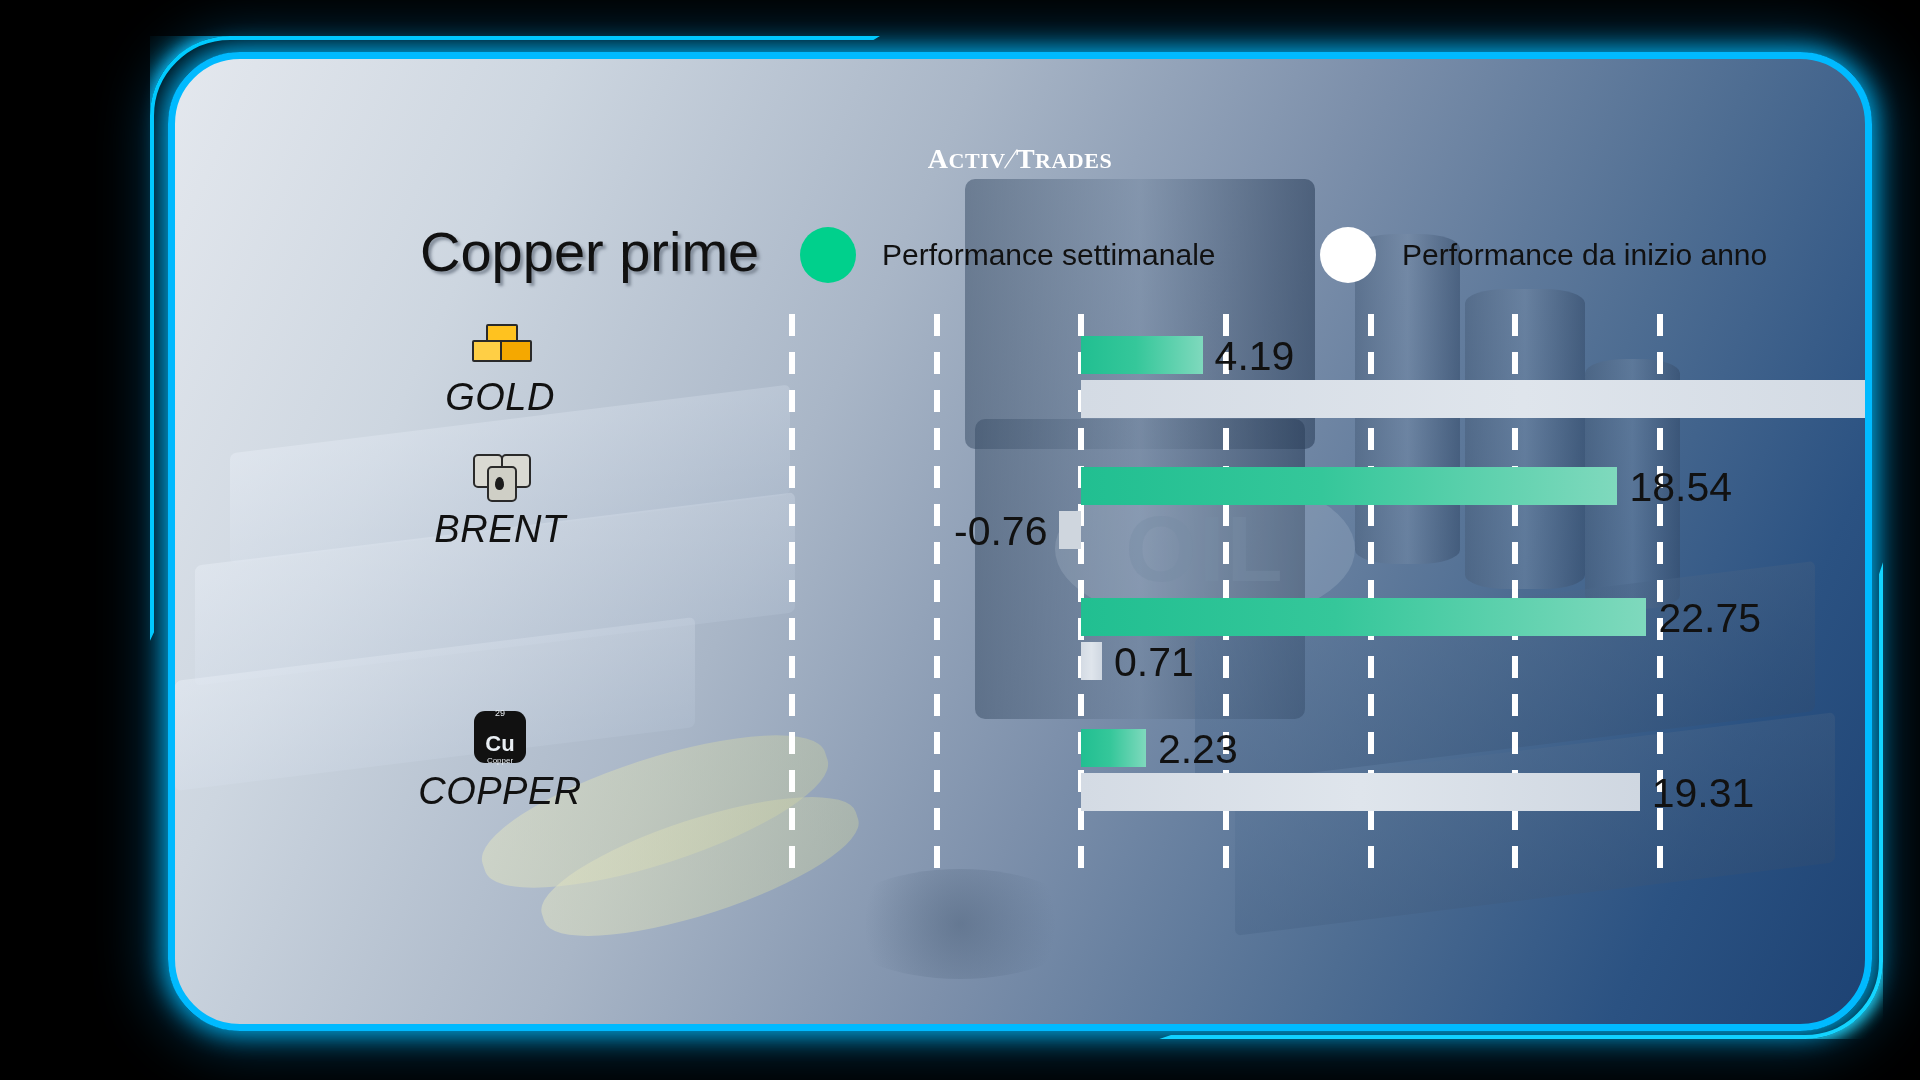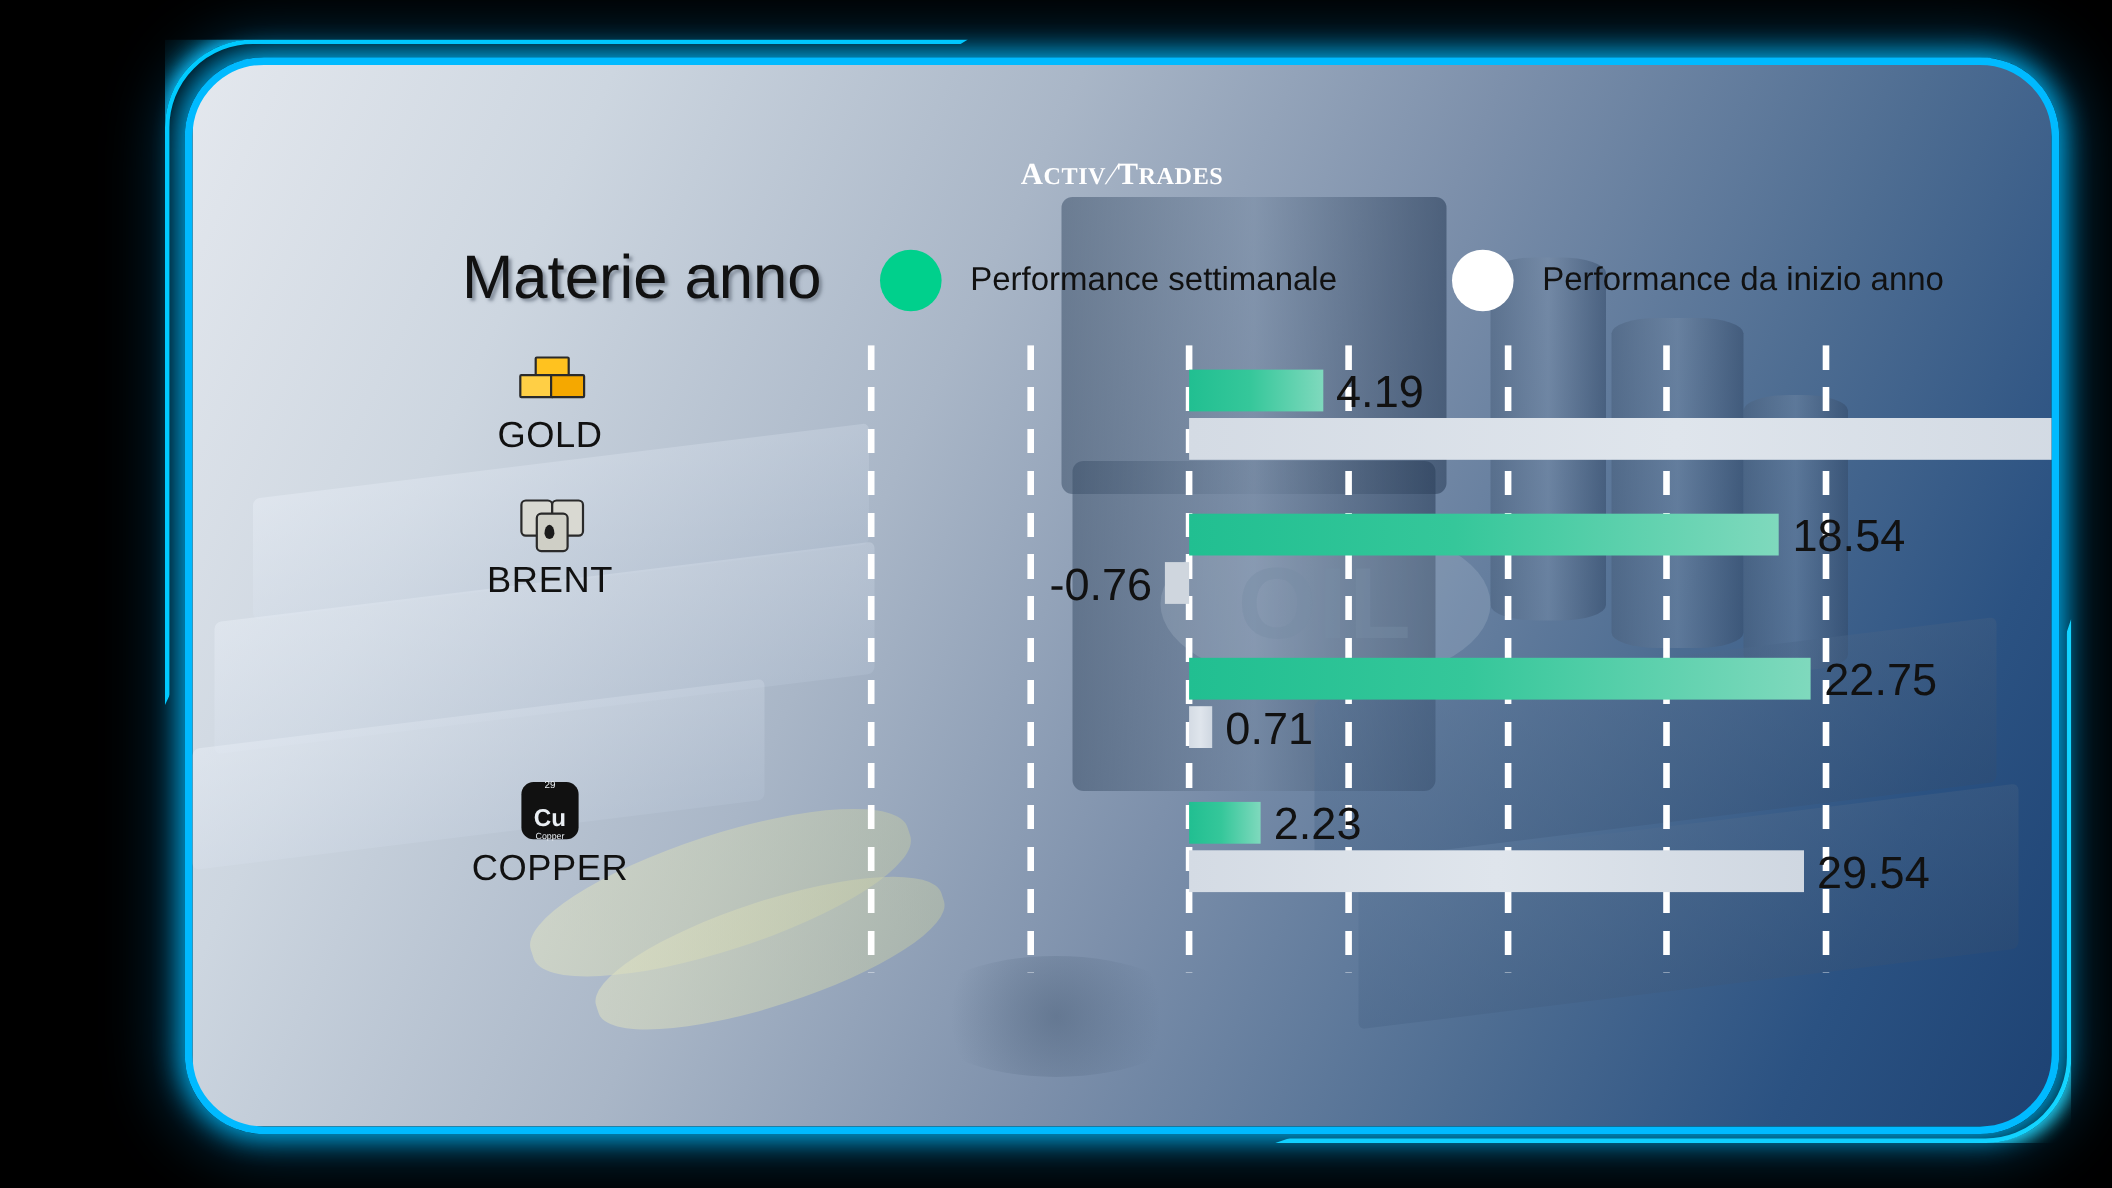--- a/index.html
+++ b/index.html
@@ -51,21 +51,21 @@
   .dot.green{background:#00d08c;}
   .dot.white{background:#ffffff;}
   .legend span{font-size:30px;color:#111;white-space:nowrap;}
 
   
   #plot{position:absolute;left:545px;top:255px;width:1012px;height:570px;}
   .vline{position:absolute;top:0;bottom:0;width:6px;
          background:repeating-linear-gradient(180deg,#ffffff 0 22px,transparent 22px 38px);}
   .cat{position:absolute;text-align:center;width:200px;}
   .cat .glyph{height:58px;display:flex;align-items:center;justify-content:center;}
-  .cat .name{font-size:33px;color:#111;margin-top:4px;letter-spacing:.5px;}
+  .cat .name{font-size:38px;color:#111;margin-top:4px;letter-spacing:.5px;font-style:italic;}
 
   .bar{position:absolute;height:38px;}
   .bar.wk{background:linear-gradient(90deg,#21bf91 0%,#35c79a 45%,#7fd9bd 100%);}
   .bar.ytd{background:linear-gradient(90deg,#d4dbe4 0%,#dfe5ec 50%,#cfd7e1 100%);}
   .bar.neg{background:#cfd6de;}
   .val{position:absolute;font-size:41px;color:#111;white-space:nowrap;line-height:38px;}
 
   
   .ic-gold{position:relative;width:56px;height:38px;}
   .ic-gold i{position:absolute;display:block;border:2px solid #2a2a2a;border-radius:2px;}
@@ -103,21 +103,21 @@
       <div class="cob" style="left:300px;top:700px;width:360px;height:105px;"></div>
       <div class="cob" style="left:360px;top:760px;width:330px;height:95px;"></div>
       <div class="beans" style="left:660px;top:810px;width:250px;height:110px;"></div>
       <div class="oilword">OIL</div>
     </div>
 
     <div id="logo">
       <span>A<span class="sm">CTIV</span><span class="slash">/</span>T<span class="sm">RADES</span></span>
     </div>
 
-    <div id="title">Materie anno</div>
+    <div id="title">Copper prime</div>
 
     <div class="legend wk">
       <div class="dot green"></div>
       <span>Performance settimanale</span>
     </div>
     <div class="legend ytd">
       <div class="dot white"></div>
       <span>Performance da inizio anno</span>
     </div>
 
@@ -176,21 +176,21 @@
           <div class="val" style="top: 154px; left: 909.499px; text-align: center;">18.54</div>
           <div class="bar ytd neg" style="left: 339.454px; width: 21.9749px; top: 197px;"></div>
           <div class="val" style="top: 198px; left: 327.454px; transform: translateX(-100%);">-0.76</div>
           <div class="bar wk" style="left: 361.429px; width: 564.985px; top: 284px;"></div>
           <div class="val" style="top: 285px; left: 938.414px;">22.75</div>
           <div class="bar ytd" style="left: 361.429px; width: 20.5291px; top: 328px;"></div>
           <div class="val" style="top: 329px; left: 393.958px;">0.71</div>
           <div class="bar wk" style="left: 361.429px; width: 64.4789px; top: 415px;"></div>
           <div class="val" style="top: 416px; left: 437.907px;">2.23</div>
           <div class="bar ytd" style="left: 361.429px; width: 558.335px; top: 459px;"></div>
-          <div class="val" style="top: 460px; left: 931.763px;">29.54</div>
+          <div class="val" style="top: 460px; left: 931.763px;">19.31</div>
         </div>
 
       <div id="axisnums"></div>
 
     </div>
 
   </div>
 </div>
 
 </body></html>

